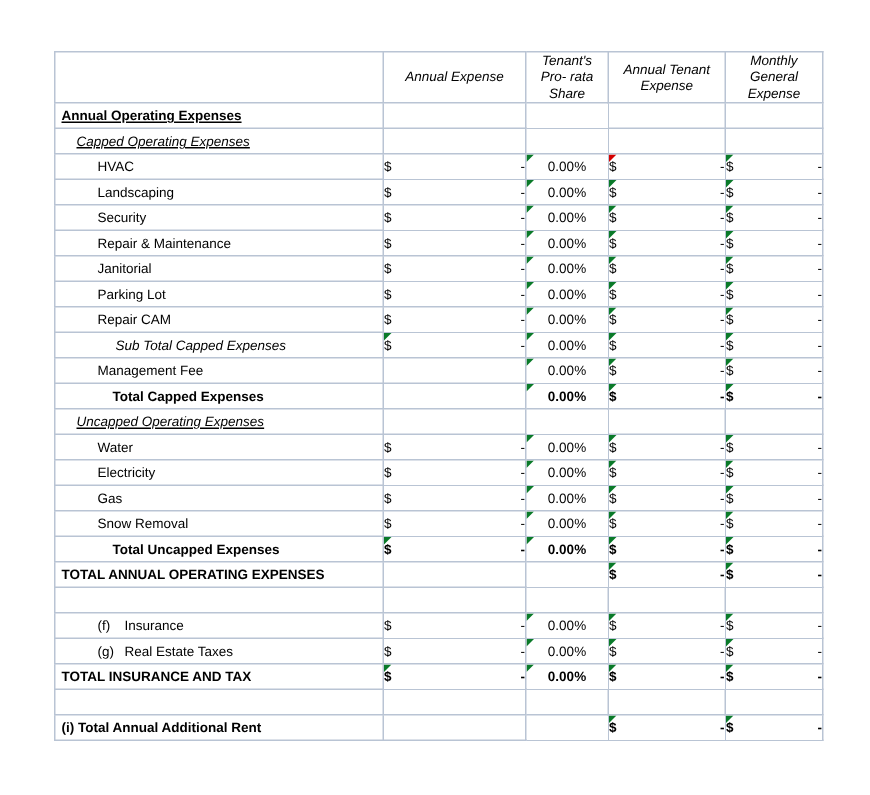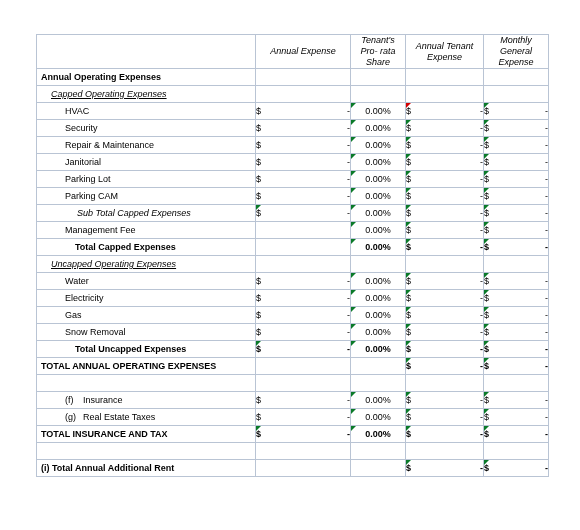--- a/index.html
+++ b/index.html
@@ -58,21 +58,21 @@
   tr.header-row td.hd-label {
     border-left: 2px solid #000000;
   }
   tr.header-row td.hd-mte {
     border-left: 2px solid #000000;
     border-right: 2px solid #000000;
   }
   tr.header-row td.hd-ate { border-right: none; }
   .hdr-lines { display: block; }
   .hdr-lines span { display: block; }
-  .lbl-l0 { font-weight: bold; padding-left: 4px; }
+  .lbl-l0 { font-weight: bold; padding-left: 4px; text-decoration: underline; }
   .lbl-l1 { padding-left: 14px; text-decoration: underline; font-style: italic; }
   .lbl-l2 { padding-left: 28px; }
   .lbl-sub { padding-left: 40px; font-style: italic; }
   .lbl-tot { padding-left: 38px; font-weight: bold; }
   .lbl-grand { padding-left: 4px; font-weight: bold; }
   .lbl-letter { padding-left: 28px; }
   .lbl-letter i { font-style: normal; display: inline-block; width: 18px; }
 
   
   .money {
@@ -195,20 +195,36 @@
           <td class="money clearfix  rmark">
             <span class="sym">$</span>
             <span class="val">-</span>
           </td>
           <td class="money clearfix sep-mte edge-right gmark">
             <span class="sym">$</span>
             <span class="val">-</span>
           </td>
         </tr>
         <tr>
+          <td class="edge-left"><span class="lbl-l2">Landscaping</span></td>
+          <td class="money clearfix ">
+            <span class="sym">$</span>
+            <span class="val">-</span>
+          </td>
+          <td class="pct gmark">0.00%</td>
+          <td class="money clearfix  gmark">
+            <span class="sym">$</span>
+            <span class="val">-</span>
+          </td>
+          <td class="money clearfix sep-mte edge-right gmark">
+            <span class="sym">$</span>
+            <span class="val">-</span>
+          </td>
+        </tr>
+        <tr>
           <td class="edge-left"><span class="lbl-l2">Security</span></td>
           <td class="money clearfix ">
             <span class="sym">$</span>
             <span class="val">-</span>
           </td>
           <td class="pct gmark">0.00%</td>
           <td class="money clearfix  gmark">
             <span class="sym">$</span>
             <span class="val">-</span>
           </td>
@@ -259,21 +275,21 @@
           <td class="money clearfix  gmark">
             <span class="sym">$</span>
             <span class="val">-</span>
           </td>
           <td class="money clearfix sep-mte edge-right gmark">
             <span class="sym">$</span>
             <span class="val">-</span>
           </td>
         </tr>
         <tr>
-          <td class="edge-left"><span class="lbl-l2">Parking CAM</span></td>
+          <td class="edge-left"><span class="lbl-l2">Repair CAM</span></td>
           <td class="money clearfix ">
             <span class="sym">$</span>
             <span class="val">-</span>
           </td>
           <td class="pct gmark">0.00%</td>
           <td class="money clearfix  gmark">
             <span class="sym">$</span>
             <span class="val">-</span>
           </td>
           <td class="money clearfix sep-mte edge-right gmark">

